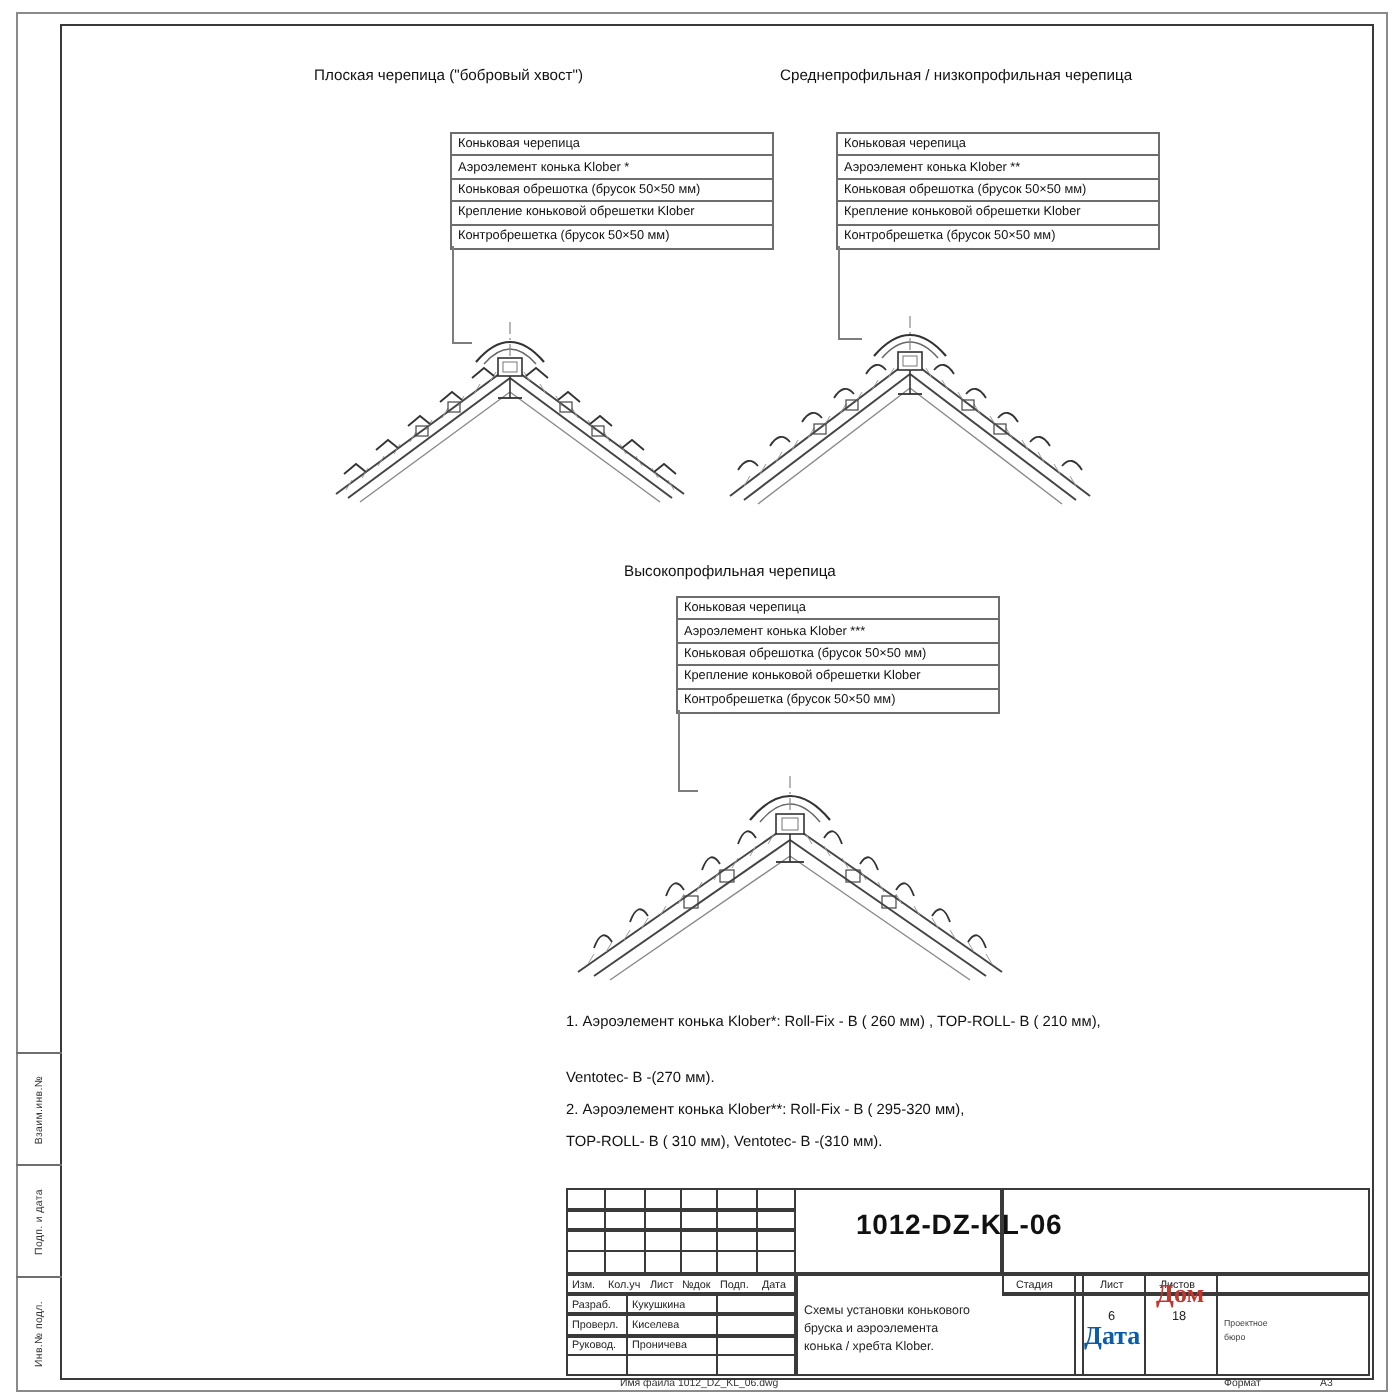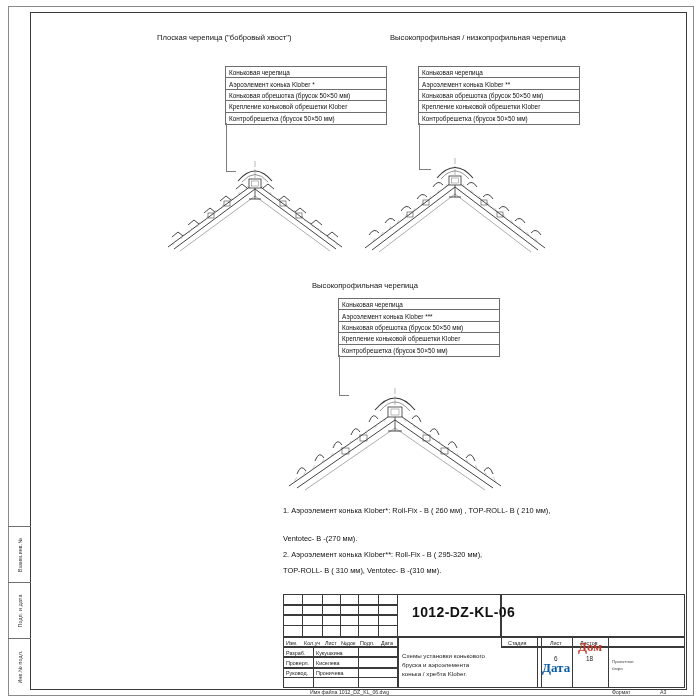--- a/index.html
+++ b/index.html
@@ -58,21 +58,21 @@
     </div>
     <div class="lc-cell" style="top:576px;height:56px;">
       <span class="lc-txt">Подп. и дата</span>
     </div>
     <div class="lc-cell" style="top:632px;height:56px;border-bottom:0;">
       <span class="lc-txt">Инв.№ подл.</span>
     </div>
   </div>
 
   <div class="hdr" style="left:157px;top:33px;">Плоская черепица ("бобровый хвост")</div>
-  <div class="hdr" style="left:390px;top:33px;">Высокопрофильная / низкопрофильная  черепица</div>
+  <div class="hdr" style="left:390px;top:33px;">Среднепрофильная / низкопрофильная  черепица</div>
   <div class="hdr" style="left:312px;top:281px;">Высокопрофильная черепица</div>
 
   <div class="lbl-table" style="left:225px;top:66px;width:160px;height:57px;">
     <div class="lbl-row">
         <span>Коньковая черепица</span>
       </div>
     <div class="lbl-row">
         <span>Аэроэлемент конька Klober *</span>
       </div>
     <div class="lbl-row">
@@ -321,21 +321,21 @@
   </div>
 
   <div class="note" style="left:283px;top:506px;">1. Аэроэлемент конька  Klober*: Roll-Fix - B ( 260 мм) , TOP-ROLL- B ( 210 мм),</div>
   <div class="note" style="left:283px;top:534px;">Ventotec- B -(270 мм).</div>
   <div class="note" style="left:283px;top:550px;">2. Аэроэлемент конька  Klober**: Roll-Fix - B ( 295-320 мм),</div>
   <div class="note" style="left:283px;top:566px;">   TOP-ROLL- B ( 310 мм),  Ventotec- B -(310 мм).</div>
 
   <div class="tb" style="left:283px;top:594px;width:402px;height:94px;"></div>
 
   <div class="tb" style="left:283px;top:594px;width:218px;height:43px;"></div>
-  <div class="tb-code" style="left:412px;top:604px;">1012-DZ-KL-06</div>
+  <div class="tb-code" style="left:428px;top:604px;">1012-DZ-KL-06</div>
 
   <div class="tb" style="left:283px;top:594px;width:115px;height:43px;"></div>
   <div class="tb" style="left:283px;top:594px;width:115px;height:10.7px;"></div>
   <div class="tb" style="left:283px;top:604.7px;width:115px;height:10.7px;"></div>
   <div class="tb" style="left:283px;top:615.4px;width:115px;height:10.7px;"></div>
   <div class="tb" style="left:302px;top:594px;width:0;height:43px;border-left:1px solid #3a3a3a;border-right:0;border-top:0;border-bottom:0;"></div>
   <div class="tb" style="left:322px;top:594px;width:0;height:43px;border-left:1px solid #3a3a3a;border-right:0;border-top:0;border-bottom:0;"></div>
   <div class="tb" style="left:340px;top:594px;width:0;height:43px;border-left:1px solid #3a3a3a;border-right:0;border-top:0;border-bottom:0;"></div>
   <div class="tb" style="left:358px;top:594px;width:0;height:43px;border-left:1px solid #3a3a3a;border-right:0;border-top:0;border-bottom:0;"></div>
   <div class="tb" style="left:378px;top:594px;width:0;height:43px;border-left:1px solid #3a3a3a;border-right:0;border-top:0;border-bottom:0;"></div>

